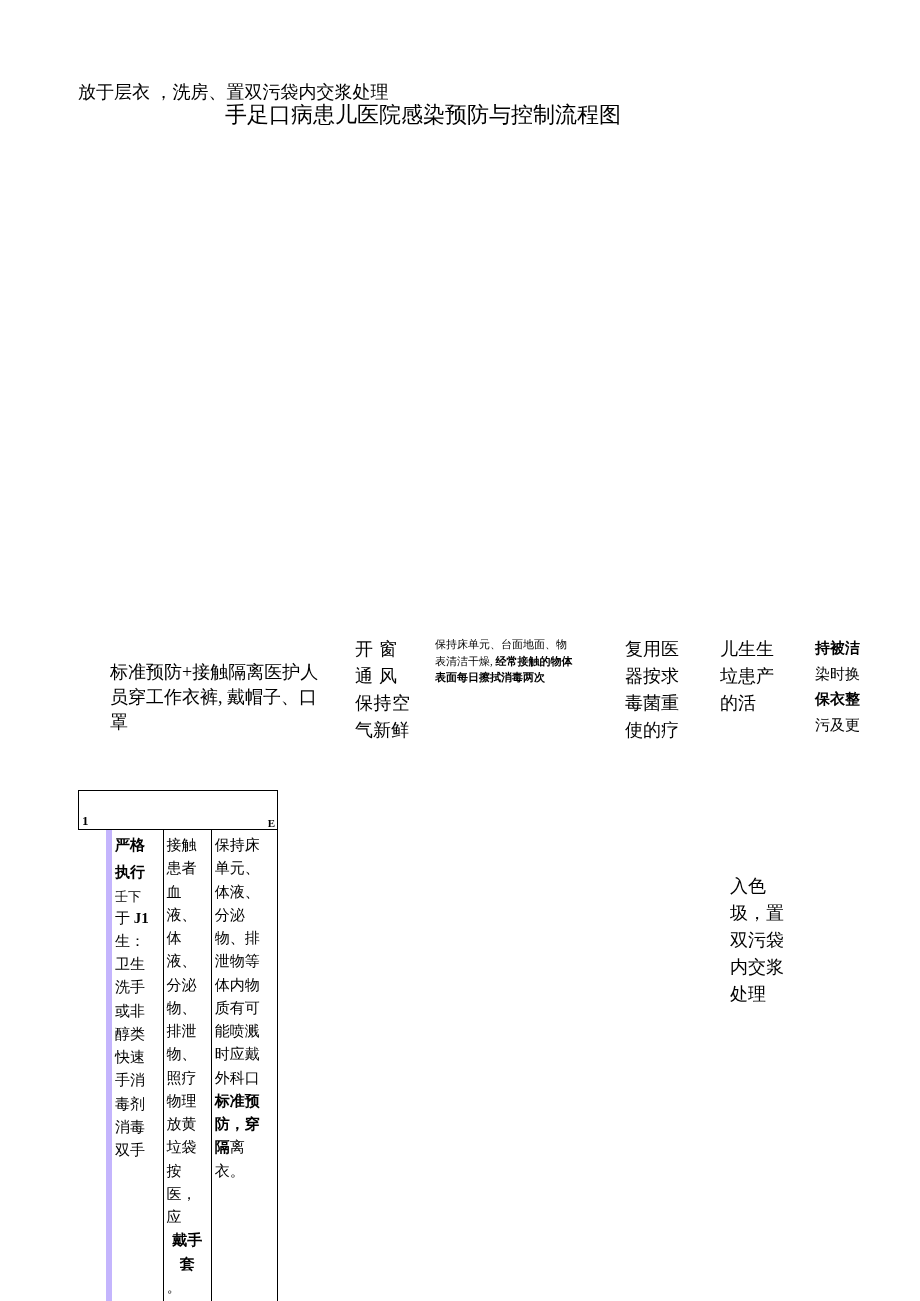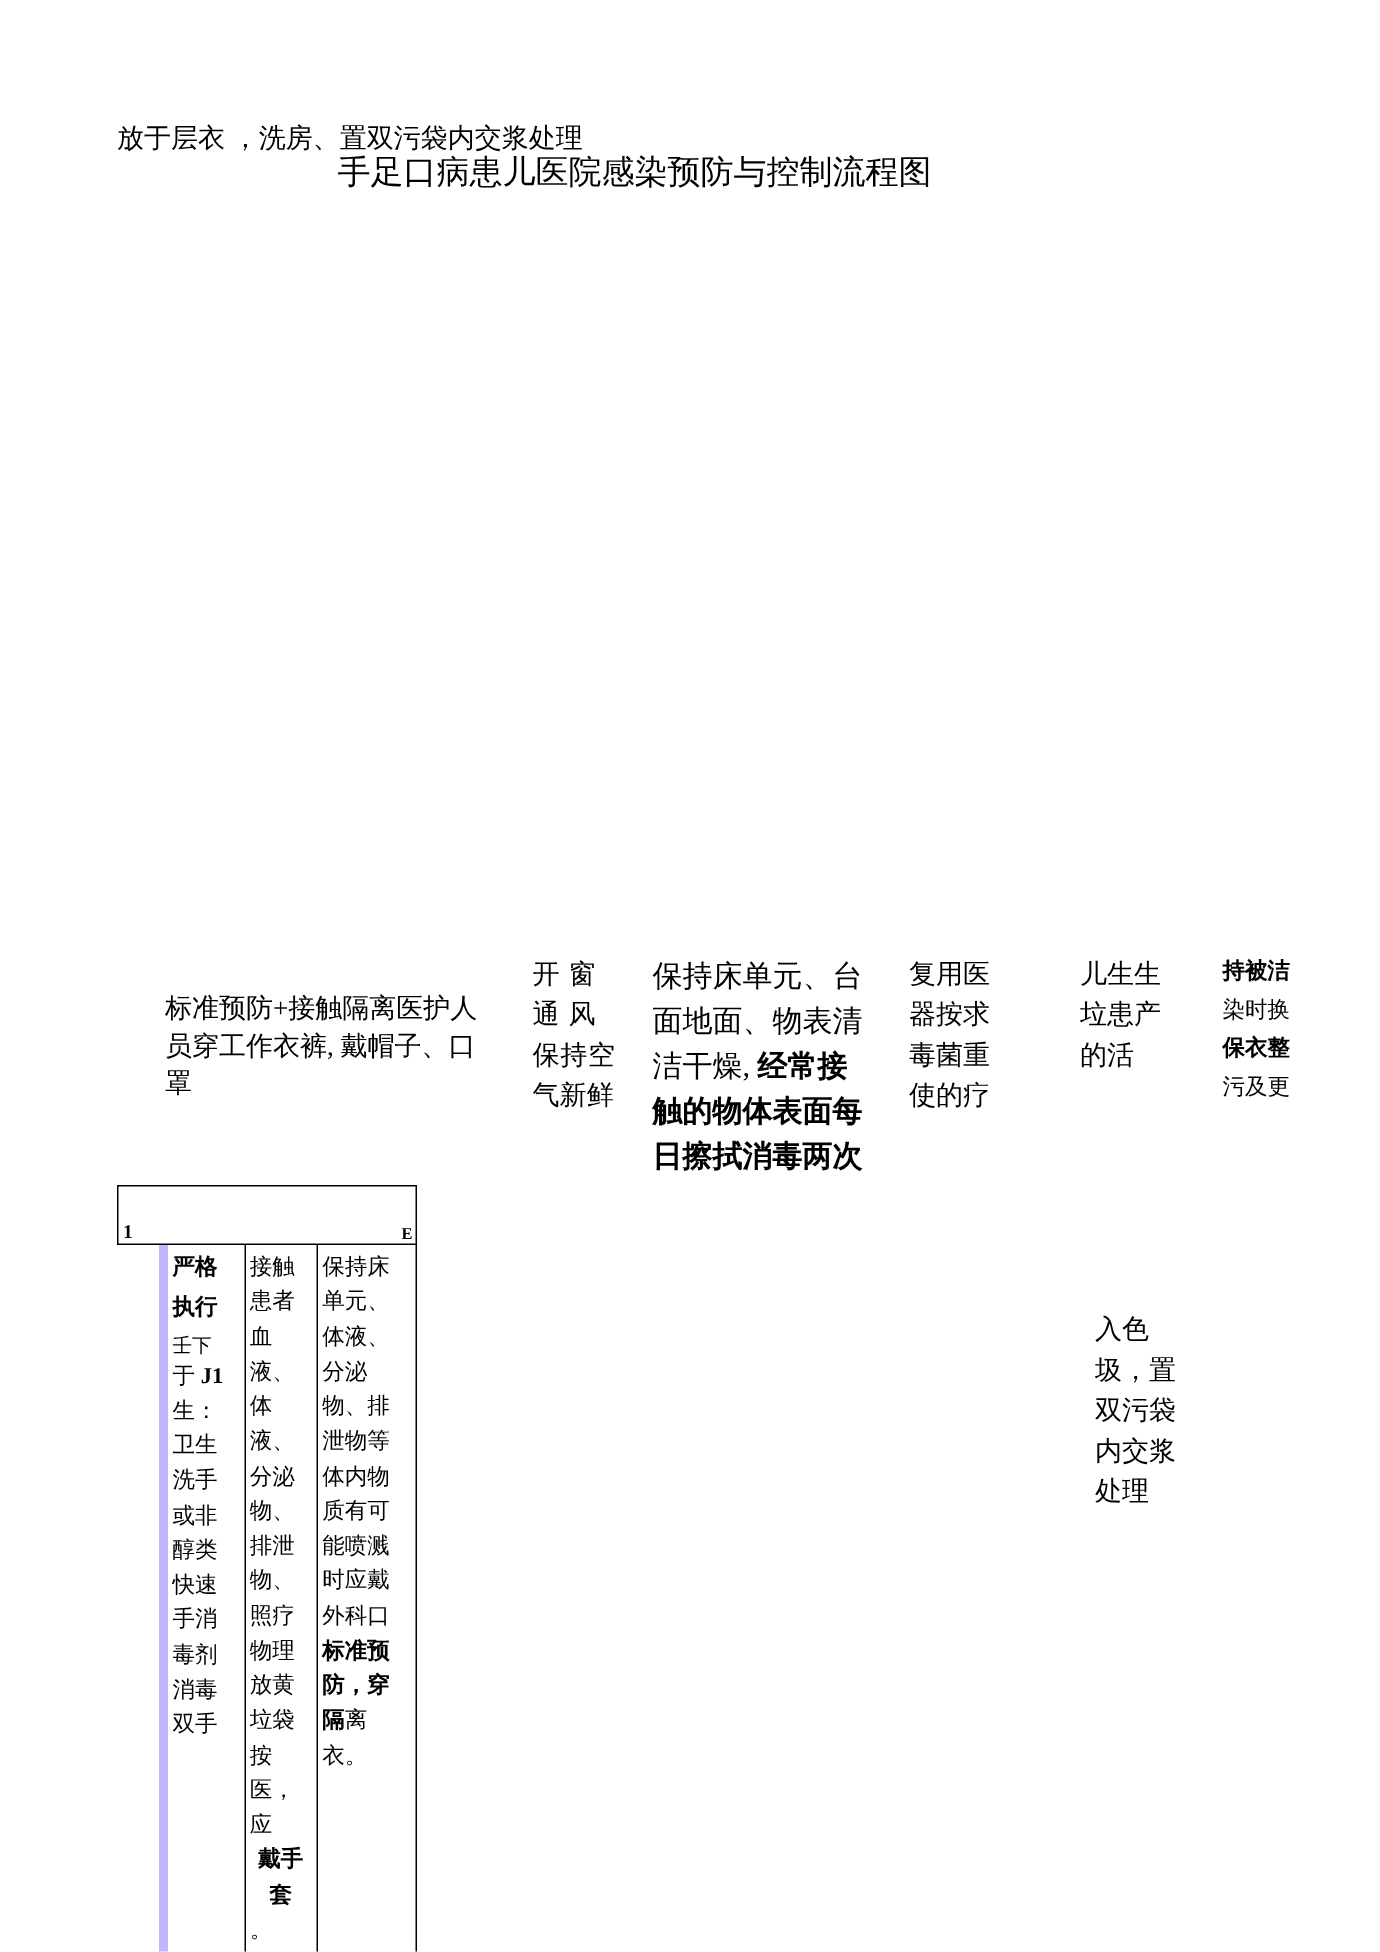--- a/index.html
+++ b/index.html
@@ -28,22 +28,22 @@
       font-size: 22px;
     }
     .column-group {
       position: absolute;
       top: 636px;
       display: flex;
       align-items: flex-start;
     }
     .col1 { left: 110px; width: 210px; font-size: 18px; line-height: 1.4; margin-top: 24px; }
     .col2 { left: 355px; width: 55px; font-size: 18px; line-height: 1.5; text-align: justify; align-items: flex-end; }
-    .col3 { left: 435px; width: 140px; font-size: 20px; line-height: 1.5; align-items: flex-end; }
-    .col4 { left: 606px; width: 55px; font-size: 18px; line-height: 1.5; }
+    .col3 { left: 435px; width: 140px; font-size: 11px; line-height: 1.5; align-items: flex-end; }
+    .col4 { left: 625px; width: 55px; font-size: 18px; line-height: 1.5; }
     .col5 { left: 720px; width: 55px; font-size: 18px; line-height: 1.5; }
     .col6 { left: 815px; width: 70px; font-size: 15px; line-height: 1.7; }
     .bold { font-weight: bold; }
     .table-outer {
       position: absolute;
       top: 790px;
       left: 78px;
       width: 200px;
     }
     .table-header {

